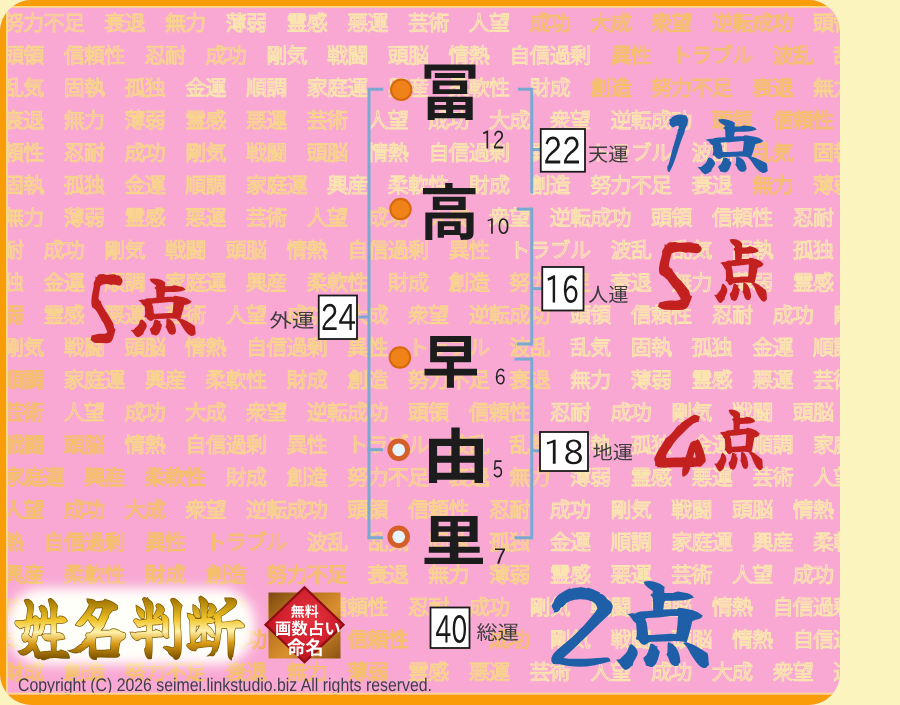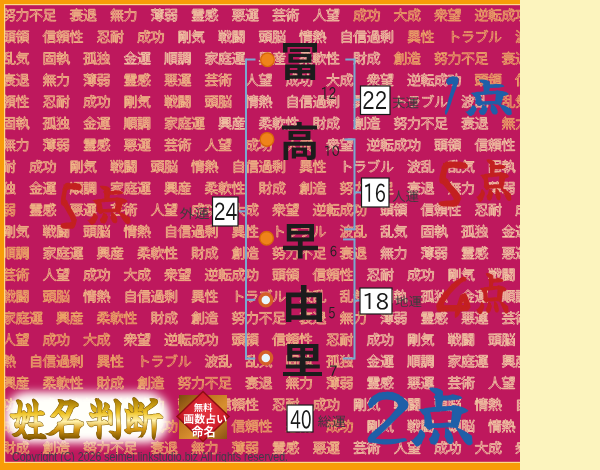--- a/index.html
+++ b/index.html
@@ -1,14 +1,14 @@
 <!DOCTYPE html>
 <html><head><meta charset="utf-8"><title>seimei</title><style>
 html,body{margin:0;padding:0;background:#FCF4BE;}
-#page{position:relative;width:520px;height:470px;background:#be185d;overflow:hidden;}
+#page{position:relative;width:560px;height:470px;background:#f9a8d4;overflow:hidden;border-radius:21px;}
 svg{position:absolute;left:0;top:0;display:block;}
 </style></head><body>
 
 <div id="page">
 <svg width="600" height="470" viewBox="0 0 600 470">
       <defs>
         <linearGradient id="gold" x1="0" y1="0" x2="0" y2="1">
           <stop offset="0" stop-color="#A07400"></stop>
           <stop offset="0.35" stop-color="#F0C428"></stop>
           <stop offset="0.55" stop-color="#FFF2AC"></stop>

